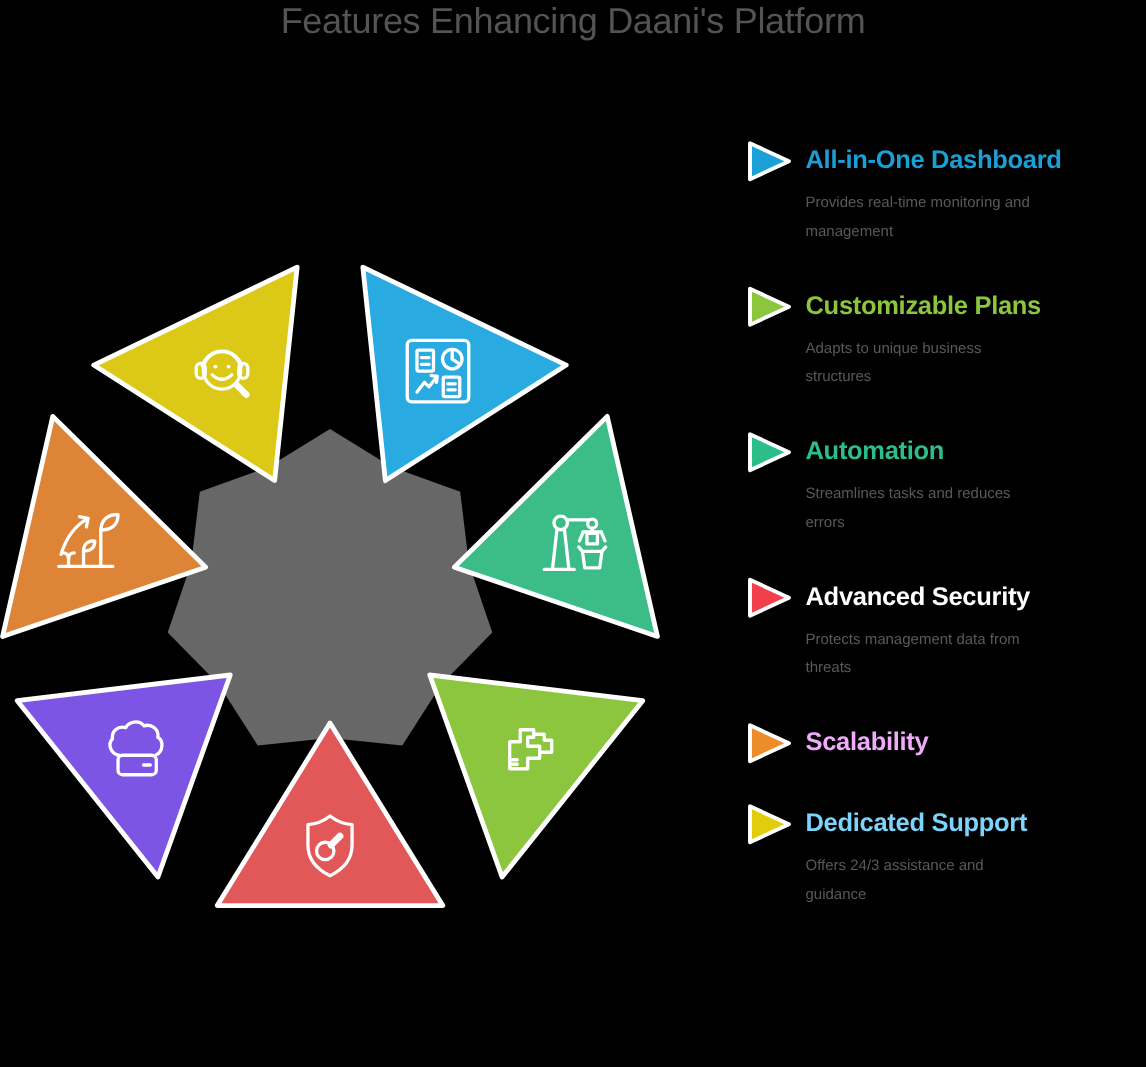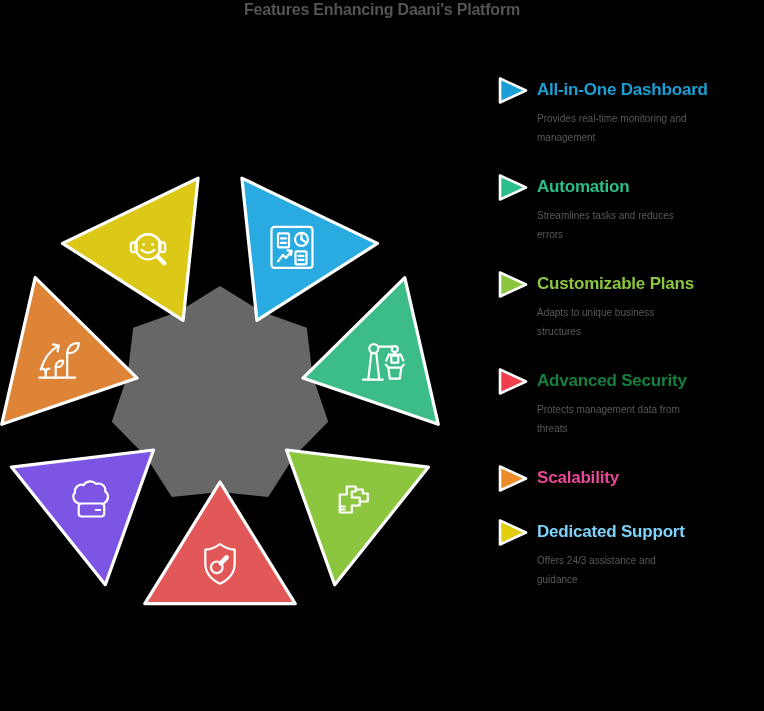--- a/index.html
+++ b/index.html
@@ -4,26 +4,26 @@
 <style>
   html,body{margin:0;padding:0;}
   body{
     width:764px;height:711px;position:relative;overflow:hidden;
     background:#000;
     font-family:"Liberation Sans", sans-serif;
   }
   .page-title{
     position:absolute;top:1px;left:0;width:764px;
     text-align:center;
-    font-size:16px;font-weight:bold;letter-spacing:-0.2px;
+    font-size:24px;font-weight:normal;letter-spacing:-0.2px;
     color:#545454;
   }
   #diagram{position:absolute;left:0;top:130px;}
   .legend{position:absolute;left:497px;top:76px;width:262px;}
-  .legend-item{position:relative;padding-left:40px;margin-bottom:26px;}
+  .legend-item{position:relative;padding-left:40px;margin-bottom:26px;margin-top:17px;}
   .legend-bullet{position:absolute;left:0;top:0;}
   .legend-title{
     font-size:17px;font-weight:bold;line-height:28px;letter-spacing:-0.2px;
     white-space:nowrap;
   }
   .legend-desc{
     margin-top:5px;
     font-size:10px;line-height:19px;color:#595959;
     white-space:pre-line;
   }
@@ -128,51 +128,51 @@
     <svg class="legend-bullet" width="33" height="29" viewBox="0 0 33 29">
       <polygon points="3,2.5 29,14.5 3,26.5" stroke="#fff" stroke-width="2.6" stroke-linejoin="round" fill="#1A9FD6"></polygon>
     </svg>
     <div class="legend-title" style="color:#1A9FD6;">All-in-One Dashboard</div>
     <div class="legend-desc">Provides real-time monitoring and
 management</div>
   </div>
 
   <div class="legend-item">
     <svg class="legend-bullet" width="33" height="29" viewBox="0 0 33 29">
+      <polygon points="3,2.5 29,14.5 3,26.5" stroke="#fff" stroke-width="2.6" stroke-linejoin="round" fill="#8CC63F"></polygon>
+    </svg>
+    <div class="legend-title" style="color:#8CC63F;">Customizable Plans</div>
+    <div class="legend-desc">Adapts to unique business
+structures</div>
+  </div>
+
+  <div class="legend-item">
+    <svg class="legend-bullet" width="33" height="29" viewBox="0 0 33 29">
       <polygon points="3,2.5 29,14.5 3,26.5" stroke="#fff" stroke-width="2.6" stroke-linejoin="round" fill="#2BBE8A"></polygon>
     </svg>
     <div class="legend-title" style="color:#2BBE8A;">Automation</div>
     <div class="legend-desc">Streamlines tasks and reduces
 errors</div>
   </div>
 
   <div class="legend-item">
     <svg class="legend-bullet" width="33" height="29" viewBox="0 0 33 29">
-      <polygon points="3,2.5 29,14.5 3,26.5" stroke="#fff" stroke-width="2.6" stroke-linejoin="round" fill="#8CC63F"></polygon>
-    </svg>
-    <div class="legend-title" style="color:#8CC63F;">Customizable Plans</div>
-    <div class="legend-desc">Adapts to unique business
-structures</div>
-  </div>
-
-  <div class="legend-item">
-    <svg class="legend-bullet" width="33" height="29" viewBox="0 0 33 29">
       <polygon points="3,2.5 29,14.5 3,26.5" stroke="#fff" stroke-width="2.6" stroke-linejoin="round" fill="#F23F4C"></polygon>
     </svg>
-    <div class="legend-title" style="color:#15803d;">Advanced Security</div>
+    <div class="legend-title" style="color:#ffffff;">Advanced Security</div>
     <div class="legend-desc">Protects management data from
 threats</div>
   </div>
 
 
   <div class="legend-item">
     <svg class="legend-bullet" width="33" height="29" viewBox="0 0 33 29">
       <polygon points="3,2.5 29,14.5 3,26.5" stroke="#fff" stroke-width="2.6" stroke-linejoin="round" fill="#ED8C2B"></polygon>
     </svg>
-    <div class="legend-title" style="color:#ec4899;">Scalability</div>
+    <div class="legend-title" style="color:#f0abfc;">Scalability</div>
   </div>
 
   <div class="legend-item">
     <svg class="legend-bullet" width="33" height="29" viewBox="0 0 33 29">
       <polygon points="3,2.5 29,14.5 3,26.5" stroke="#fff" stroke-width="2.6" stroke-linejoin="round" fill="#E2CD0D"></polygon>
     </svg>
     <div class="legend-title" style="color:#7dd3fc;">Dedicated Support</div>
     <div class="legend-desc">Offers 24/3 assistance and
 guidance</div>
   </div>

